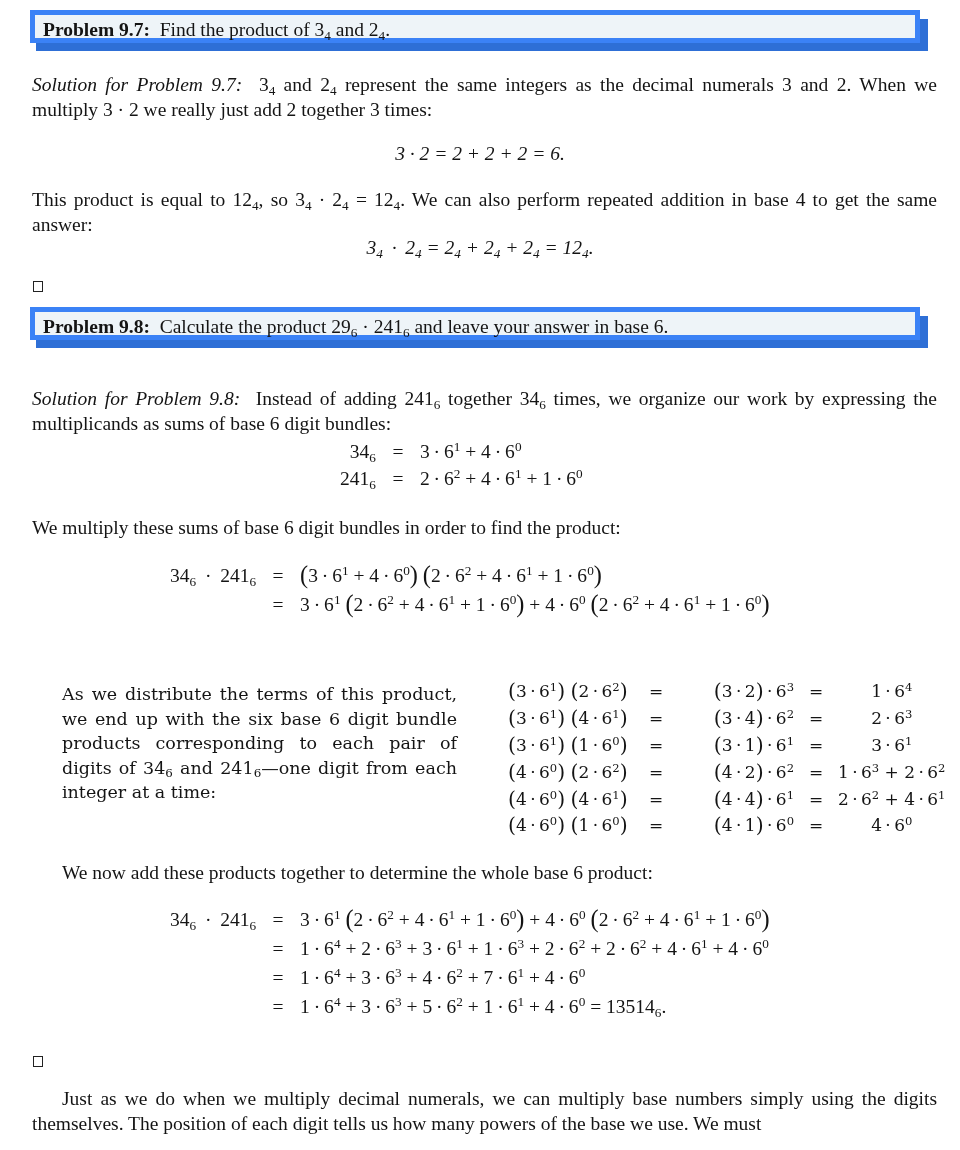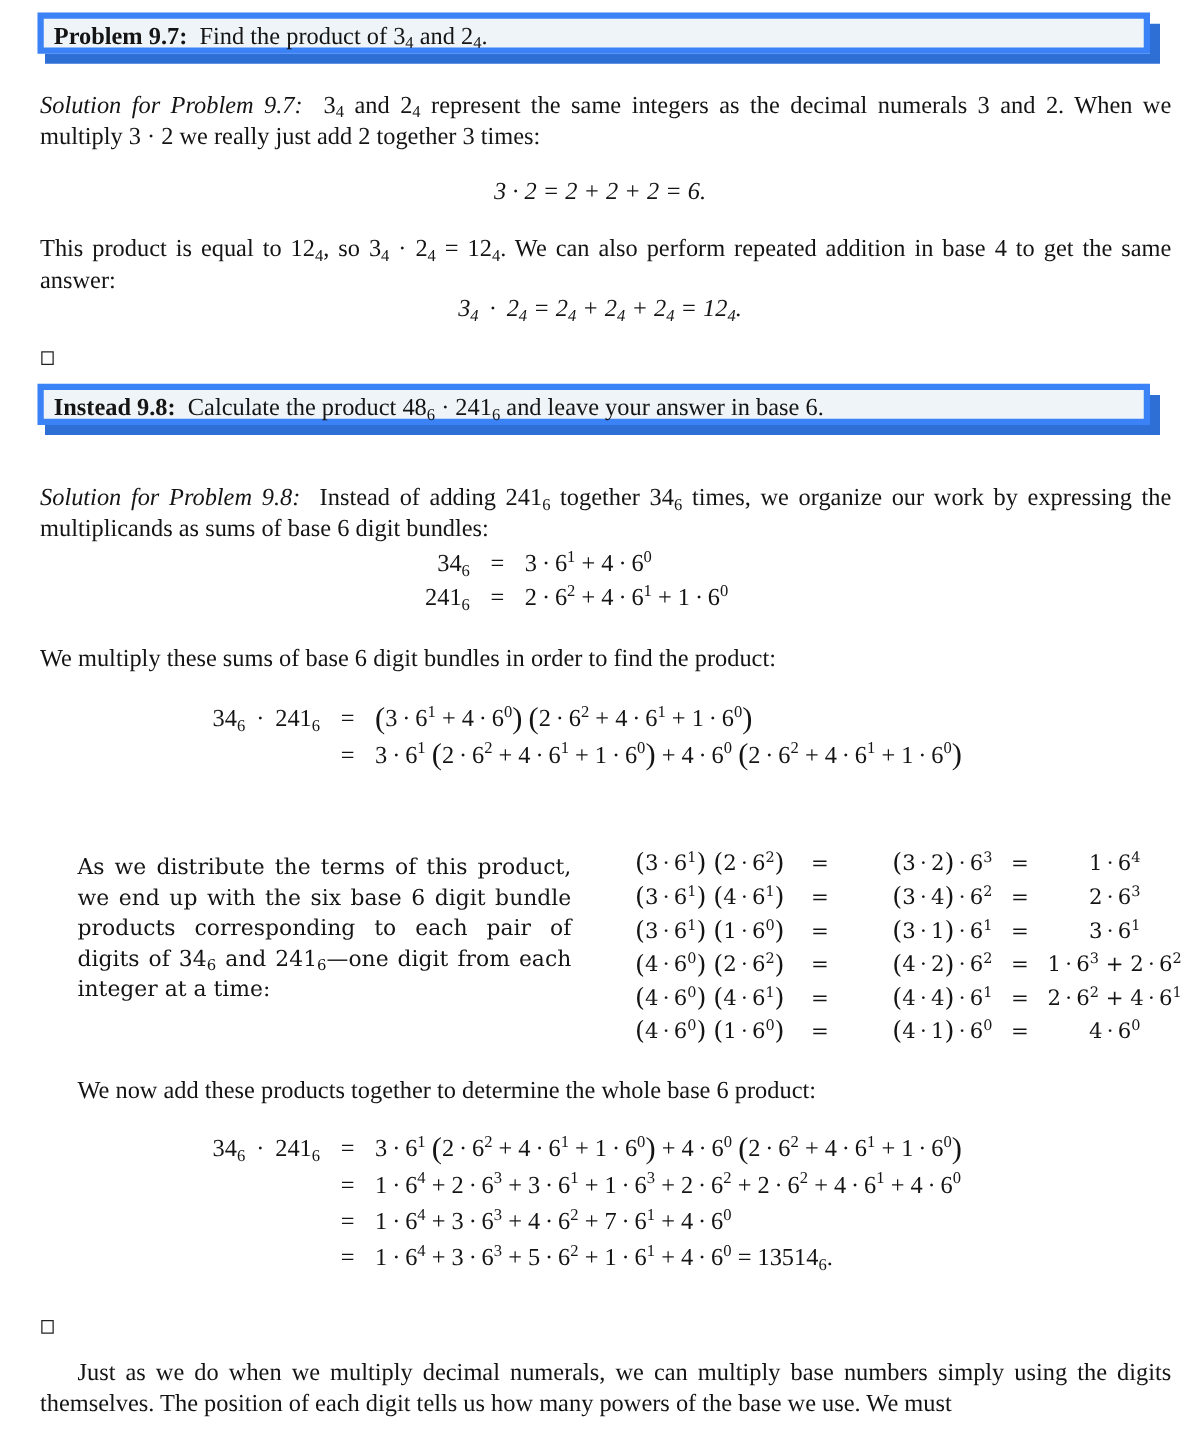--- a/index.html
+++ b/index.html
@@ -71,22 +71,22 @@
 
 <div class="para" style="top:187px;">
   <span>This product is equal to 12</span><sub>4</sub><span>, so 3</span><sub>4</sub><span> · 2</span><sub>4</sub><span> = 12</span><sub>4</sub><span>. We can also perform repeated addition in base 4 to get the same answer:</span>
 </div>
 <div class="center-eq" style="top:237px;" id="eq2">3<sub>4</sub>  ·  2<sub>4</sub> = 2<sub>4</sub> + 2<sub>4</sub> + 2<sub>4</sub> = 12<sub>4</sub>.</div>
 
 <div class="qed" style="left:33px; top:281px;"></div>
 
 <div class="pbox-shadow" style="left:36px; top:316px; width:892px; height:32px;"></div>
 <div class="pbox" style="left:30px; top:307px; width:890px; height:33px;">
-  <b>Instead 9.8:</b>&nbsp;
-  <span><span>Calculate the product 48</span><sub>6</sub><span> · 241</span><sub>6</sub><span> and leave your answer in base 6.</span></span>
+  <b>Problem 9.8:</b>&nbsp;
+  <span><span>Calculate the product 29</span><sub>6</sub><span> · 241</span><sub>6</sub><span> and leave your answer in base 6.</span></span>
 </div>
 
 <div class="para" style="top:386px;">
   <i class="lead">Solution for Problem 9.8:</i>&nbsp;
   <span>Instead of adding 241</span><sub>6</sub><span> together 34</span><sub>6</sub><span> times, we organize our work by expressing the multiplicands as sums of base 6 digit bundles:</span>
 </div>
 
 <table class="eq" style="left:340px; top:438px;">
   <tbody id="expand-body">
       <tr>

